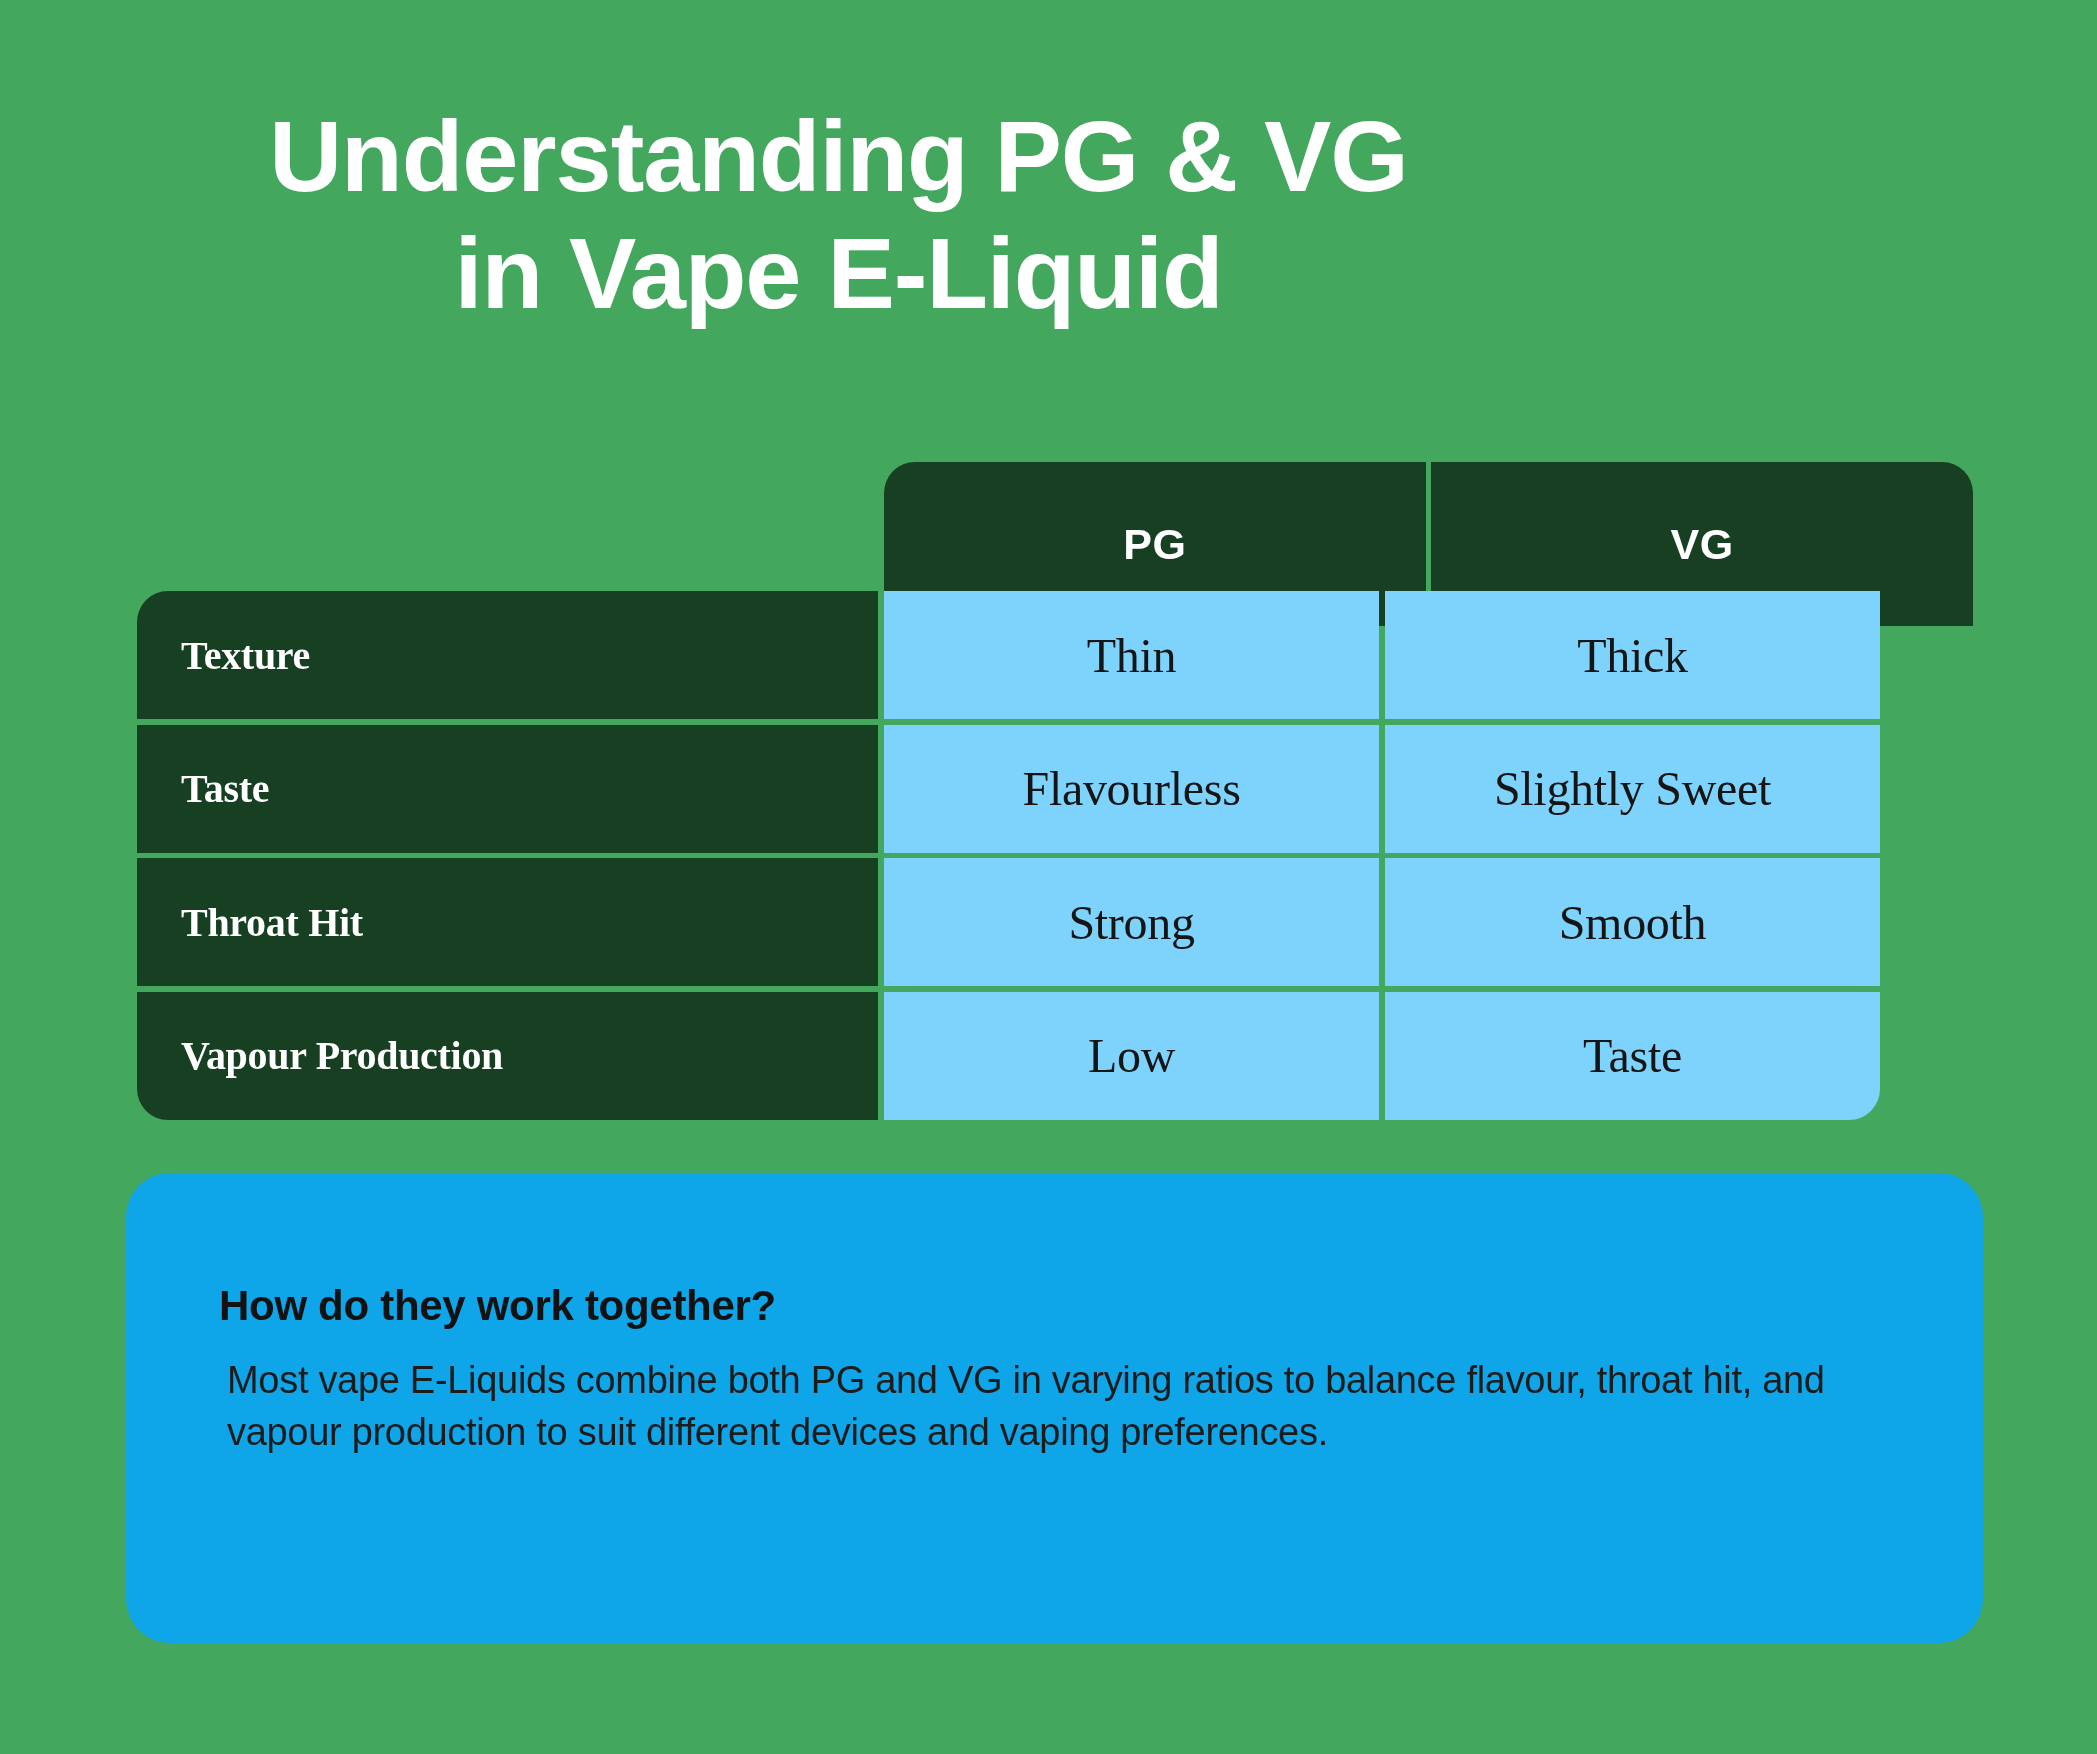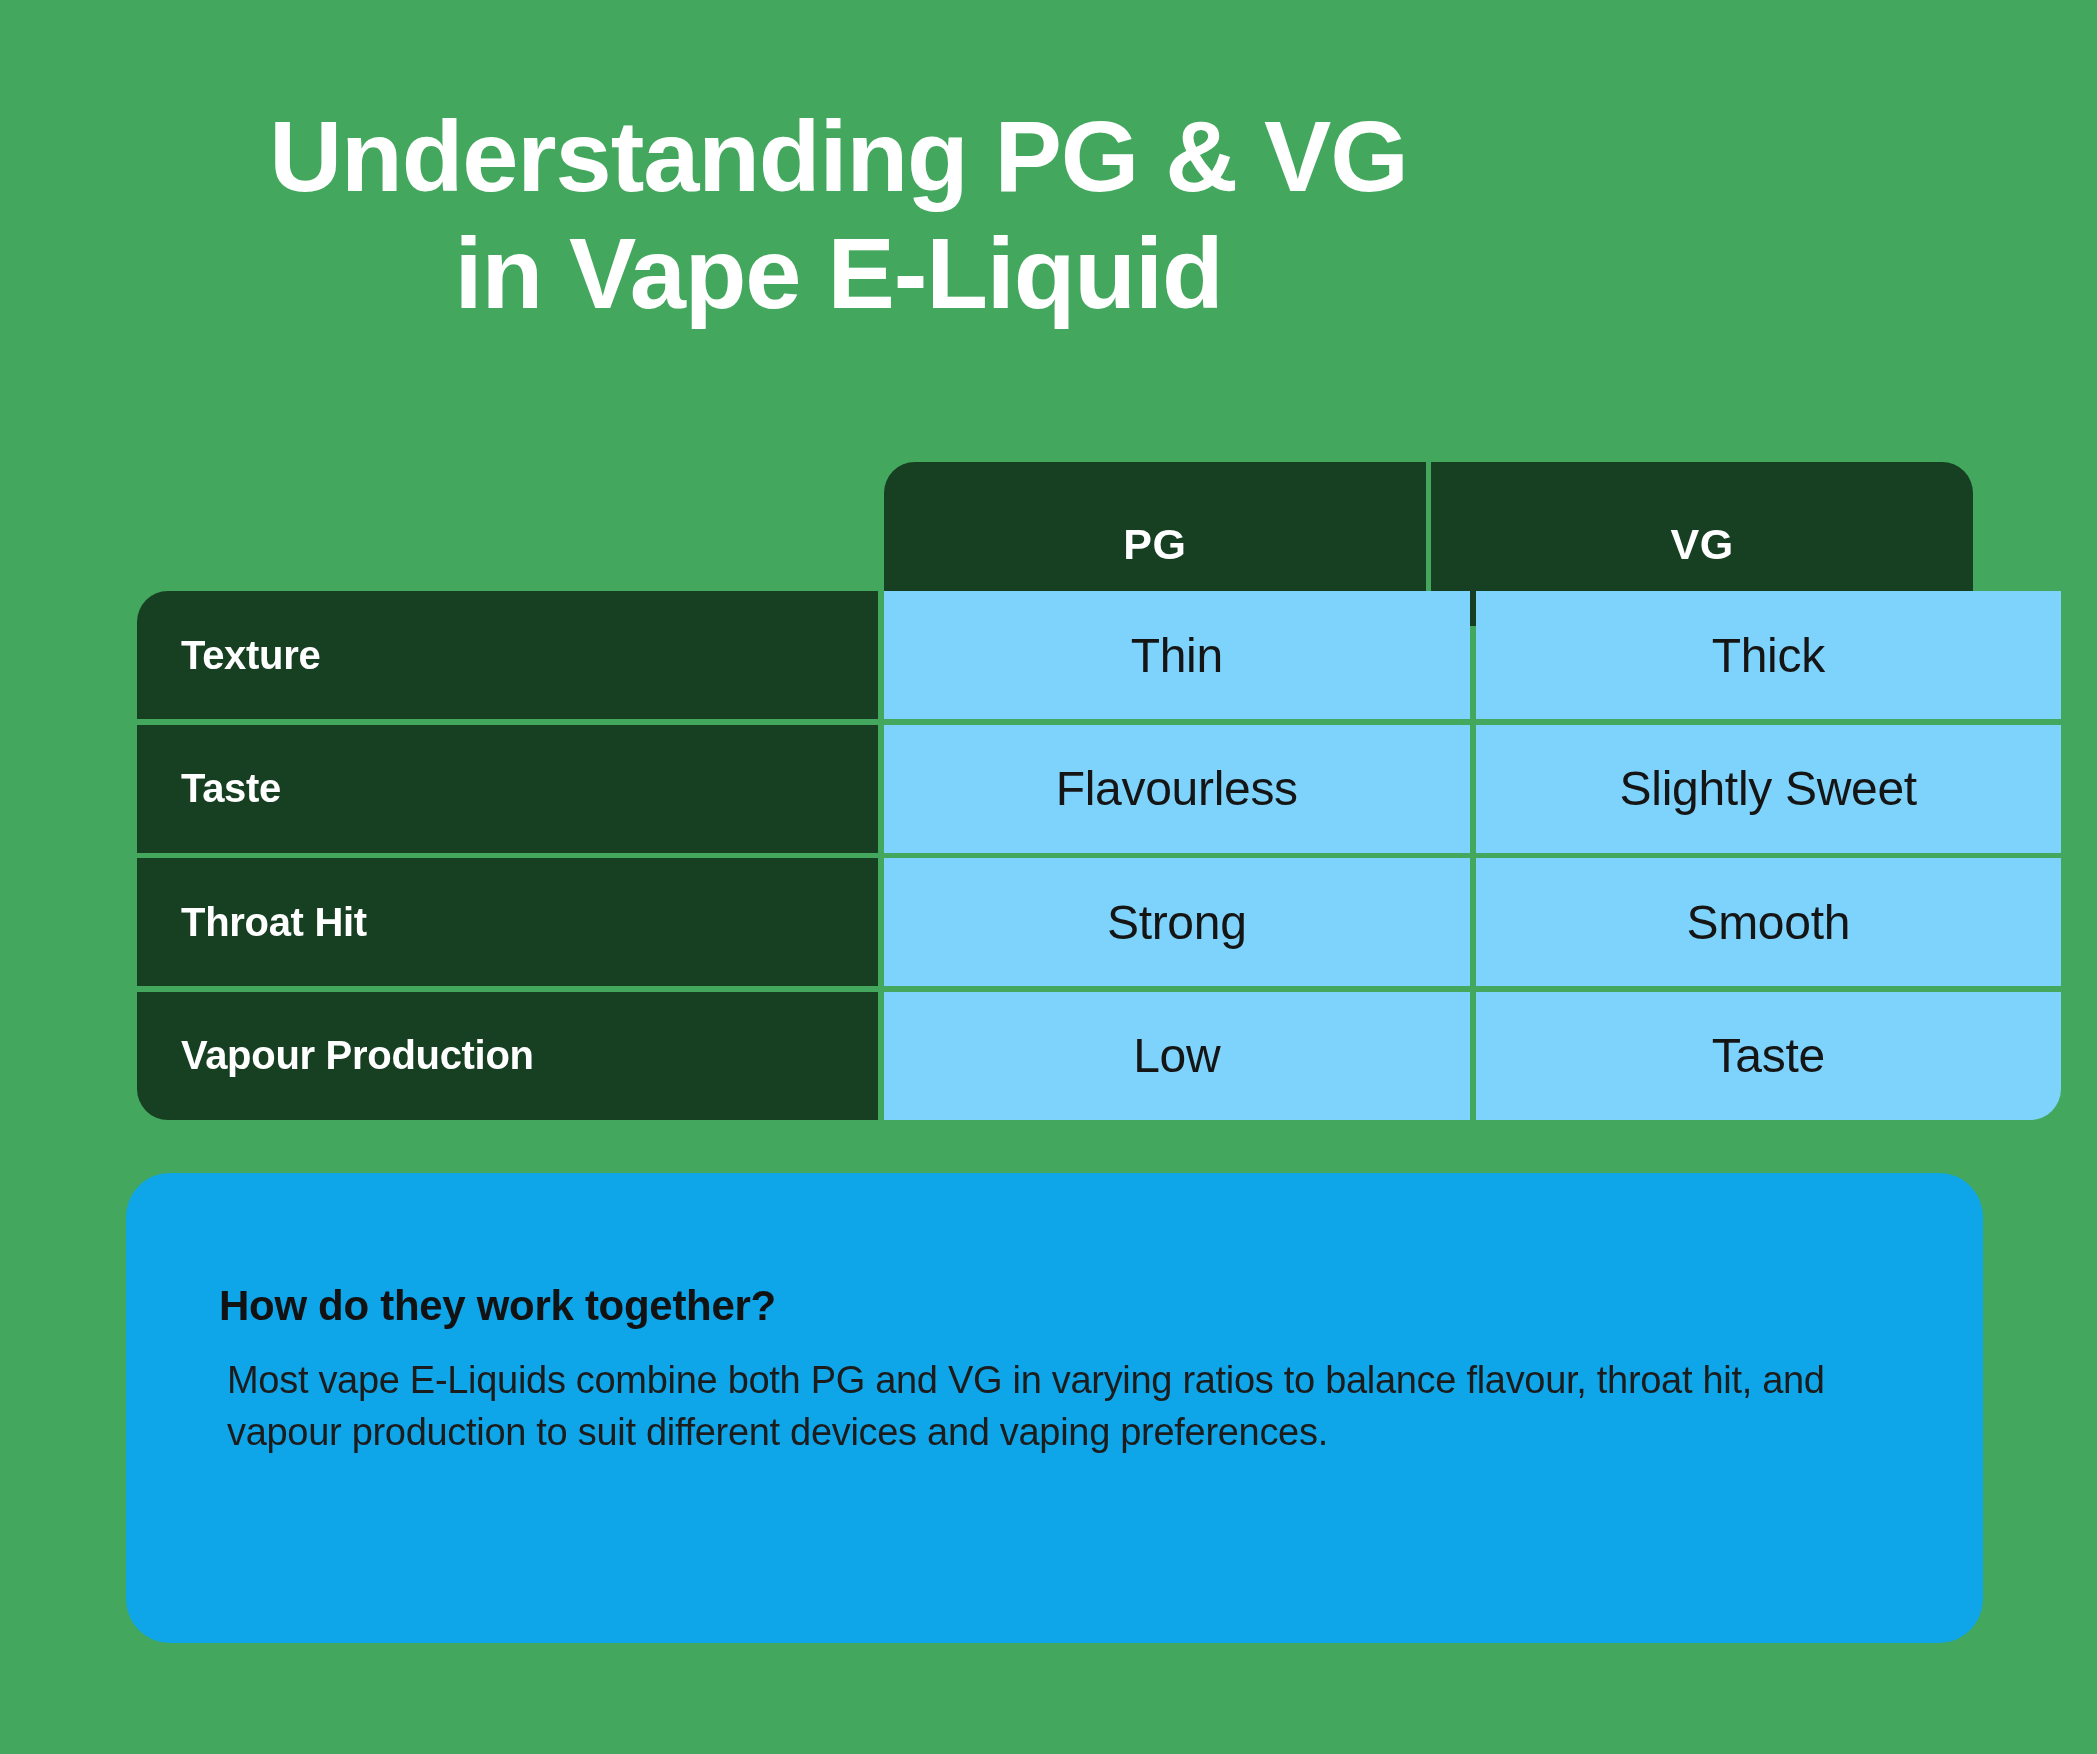--- a/index.html
+++ b/index.html
@@ -63,22 +63,23 @@
     letter-spacing: 0.5px;
   }
   .th + .th {
     margin-left: 5.5px;
   }
 
   .tbody {
     position: absolute;
     left: 0;
     top: 129px;
-    width: 1924px;
+    width: 1743px;
     height: 523px;
+    font-family: Liberation Serif, serif;
   }
   .trow {
     display: flex;
     height: 128px;
     margin-bottom: 5.5px;
   }
   .trow:last-child { margin-bottom: 0; justify-content: center; }
 
   .tcell-label {
     width: 741px;

